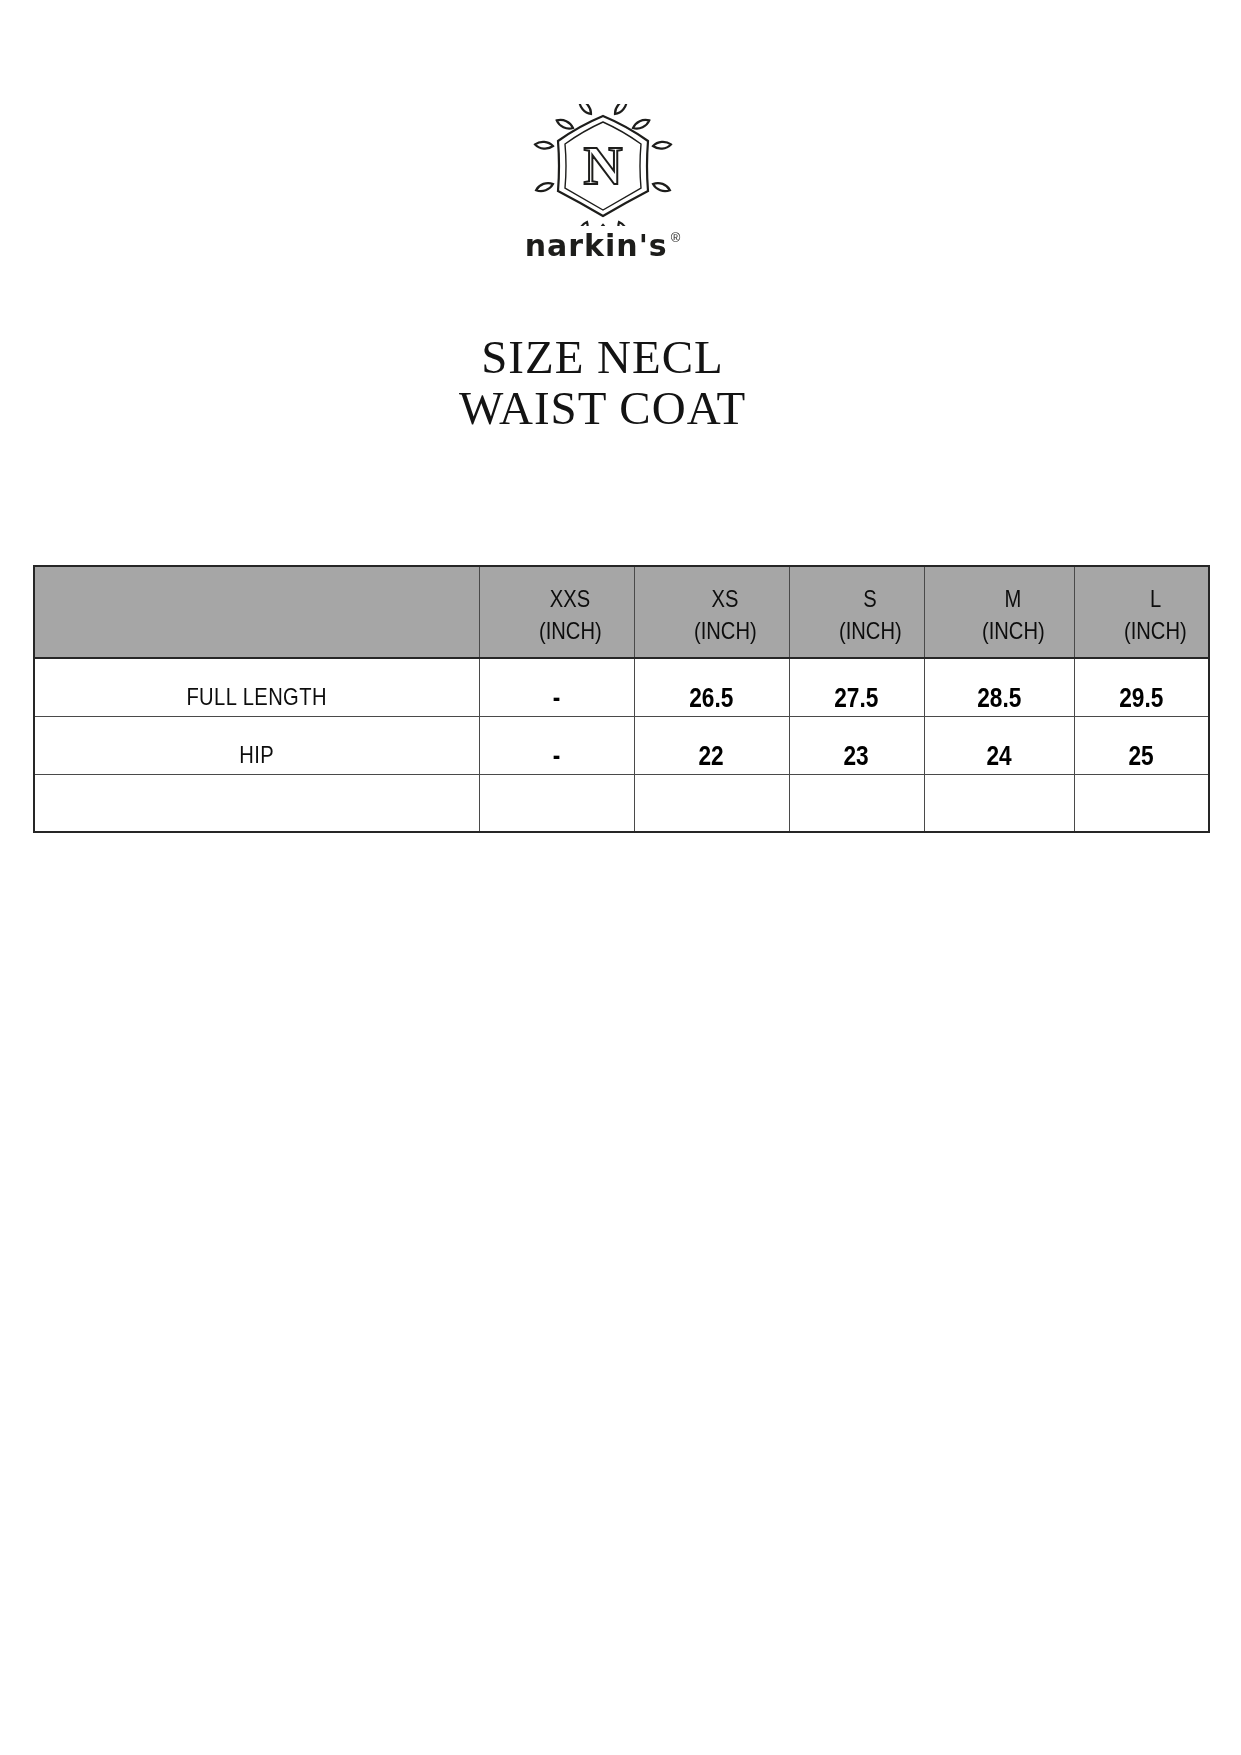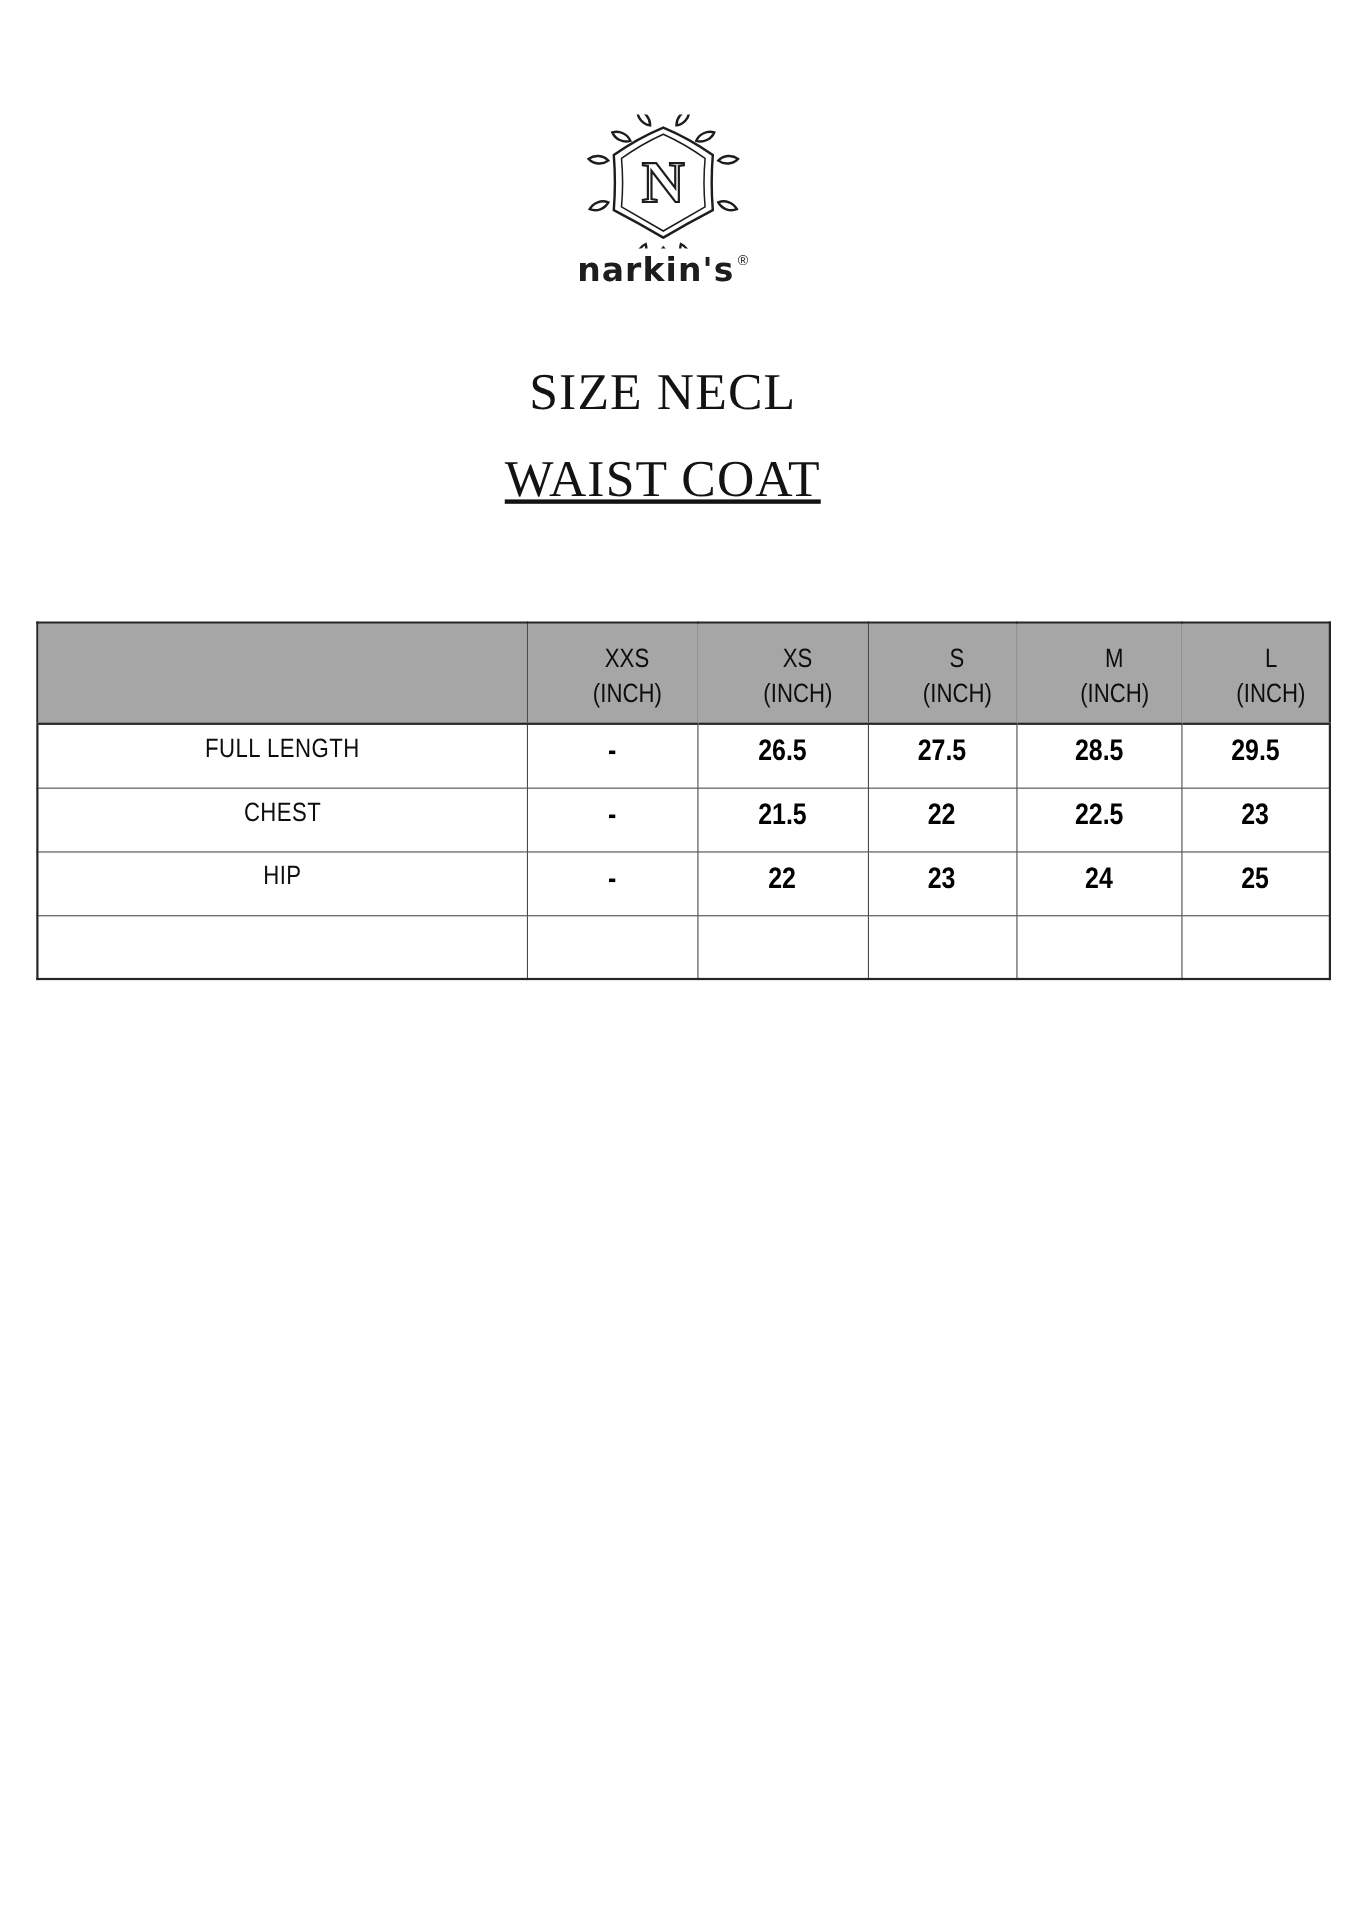--- a/index.html
+++ b/index.html
@@ -24,40 +24,40 @@
   .wordmark{
     font-size:30px;font-weight:800;letter-spacing:1px;color:#1d1d1b;
     font-family:"DejaVu Sans","Liberation Sans",sans-serif;
   }
   .reg{font-size:13px;font-weight:400;color:#1d1d1b;vertical-align:14px;margin-left:3px;}
 
   
   .titles{position:absolute;left:0;top:334px;width:1205px;text-align:center;
     font-family:"Liberation Serif","DejaVu Serif",serif;color:#131313;}
   .title-line{font-size:47px;font-weight:400;letter-spacing:1px;line-height:1.0;}
-  .title-line + .title-line{margin-top:32px;text-decoration:underline;}
+  .title-line + .title-line{margin-top:4px;}
 
   
   .size-table{
     position:absolute;left:33px;top:565px;width:1175px;
     border-collapse:collapse;table-layout:fixed;
     border:2px solid var(--frame);
   }
   .size-table th,.size-table td{
     border:1px solid var(--border);
     text-align:center;vertical-align:top;overflow:hidden;
   }
   .size-table thead th{
     background:var(--header-bg);
     height:92px;padding-top:16px;
     font-size:24px;font-weight:400;line-height:32px;color:#0d0d0d;
     border-bottom:2px solid var(--frame);
     padding-left:28px;
   }
-  .size-table tbody td{height:58px;padding-top:8px;}
+  .size-table tbody td{height:58px;padding-top:24px;}
   .cnd{display:inline-block;transform:scaleX(0.84);transform-origin:50% 50%;white-space:nowrap;}
   .row-label{font-size:24px;font-weight:500;letter-spacing:0.5px;color:#0d0d0d;}
   .cell-value{font-size:27px;font-weight:700;color:#000000;}
 </style>
 </head>
 <body>
 
 <div class="page">
 
   <div class="logo">
@@ -115,28 +115,20 @@
     <tbody id="tableBody">
         <tr>
           <td><span class="cnd row-label">FULL LENGTH</span></td>
           <td><span class="cnd cell-value">-</span></td>
           <td><span class="cnd cell-value">26.5</span></td>
           <td><span class="cnd cell-value">27.5</span></td>
           <td><span class="cnd cell-value">28.5</span></td>
           <td><span class="cnd cell-value">29.5</span></td>
         </tr>
         <tr>
-          <td><span class="cnd row-label">CHEST</span></td>
-          <td><span class="cnd cell-value">-</span></td>
-          <td><span class="cnd cell-value">21.5</span></td>
-          <td><span class="cnd cell-value">22</span></td>
-          <td><span class="cnd cell-value">22.5</span></td>
-          <td><span class="cnd cell-value">23</span></td>
-        </tr>
-        <tr>
           <td><span class="cnd row-label">HIP</span></td>
           <td><span class="cnd cell-value">-</span></td>
           <td><span class="cnd cell-value">22</span></td>
           <td><span class="cnd cell-value">23</span></td>
           <td><span class="cnd cell-value">24</span></td>
           <td><span class="cnd cell-value">25</span></td>
         </tr>
         <tr>
           <td><span class="cnd row-label"></span></td>
           <td><span class="cnd cell-value"></span></td>

